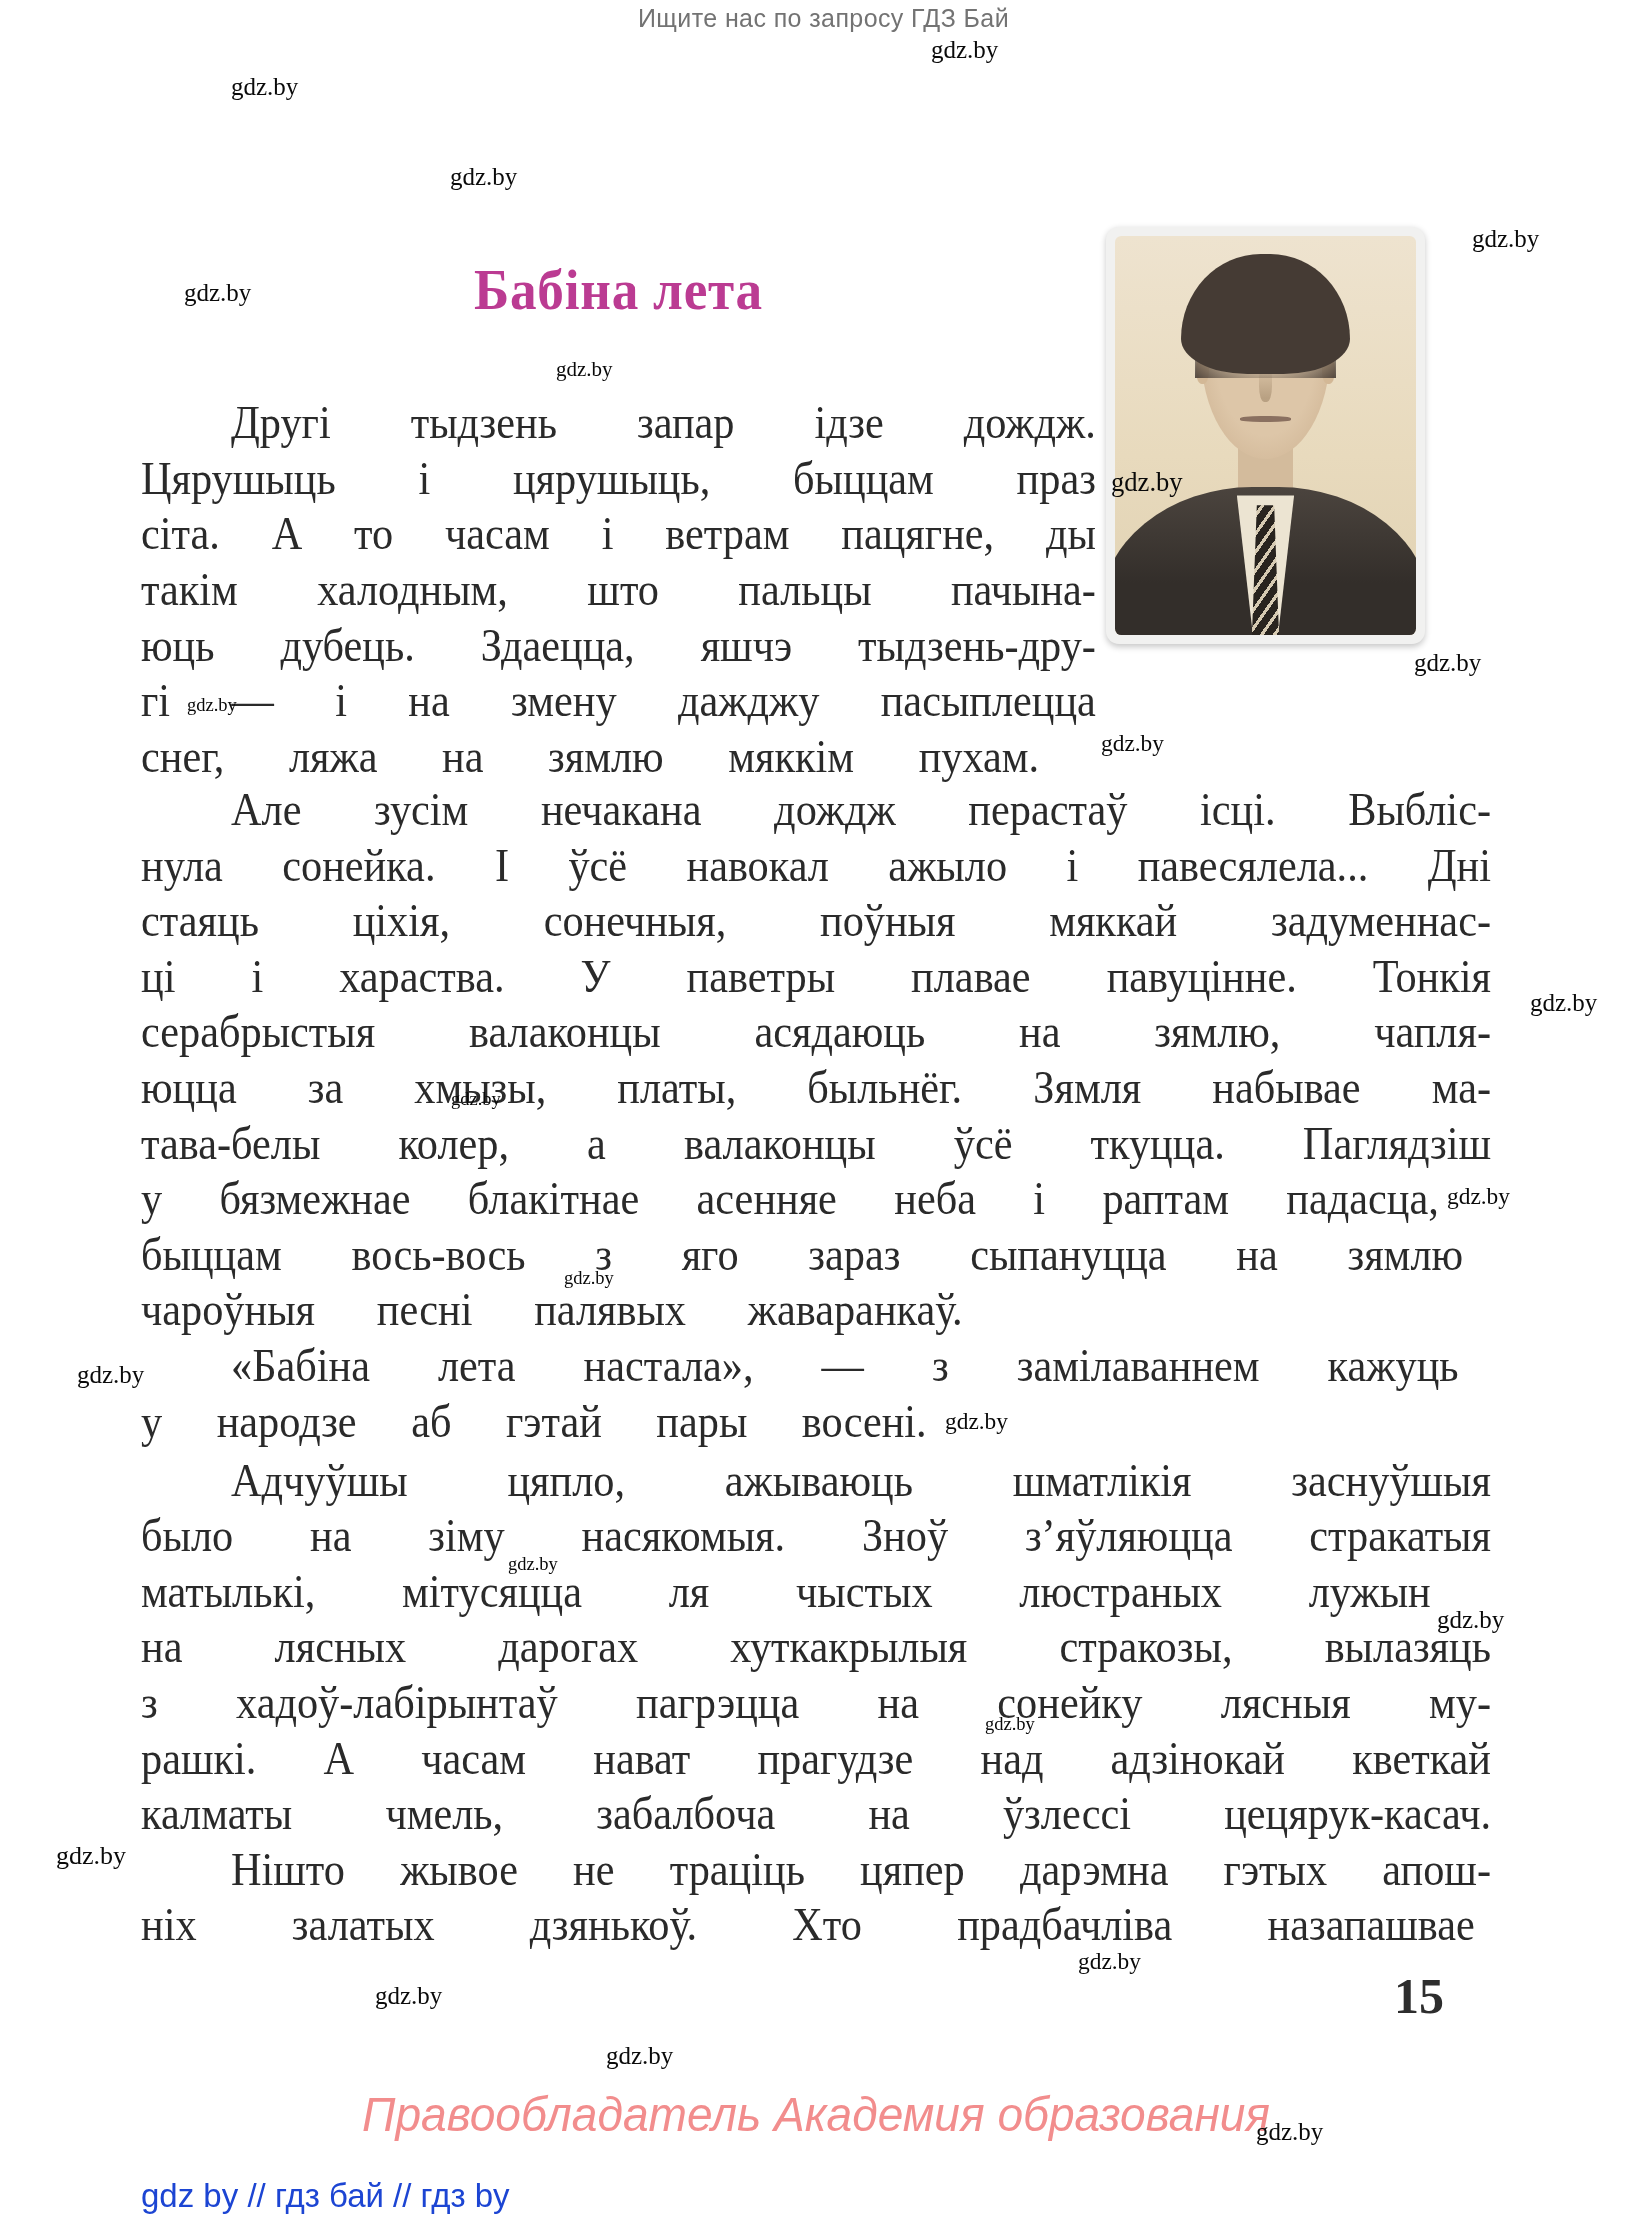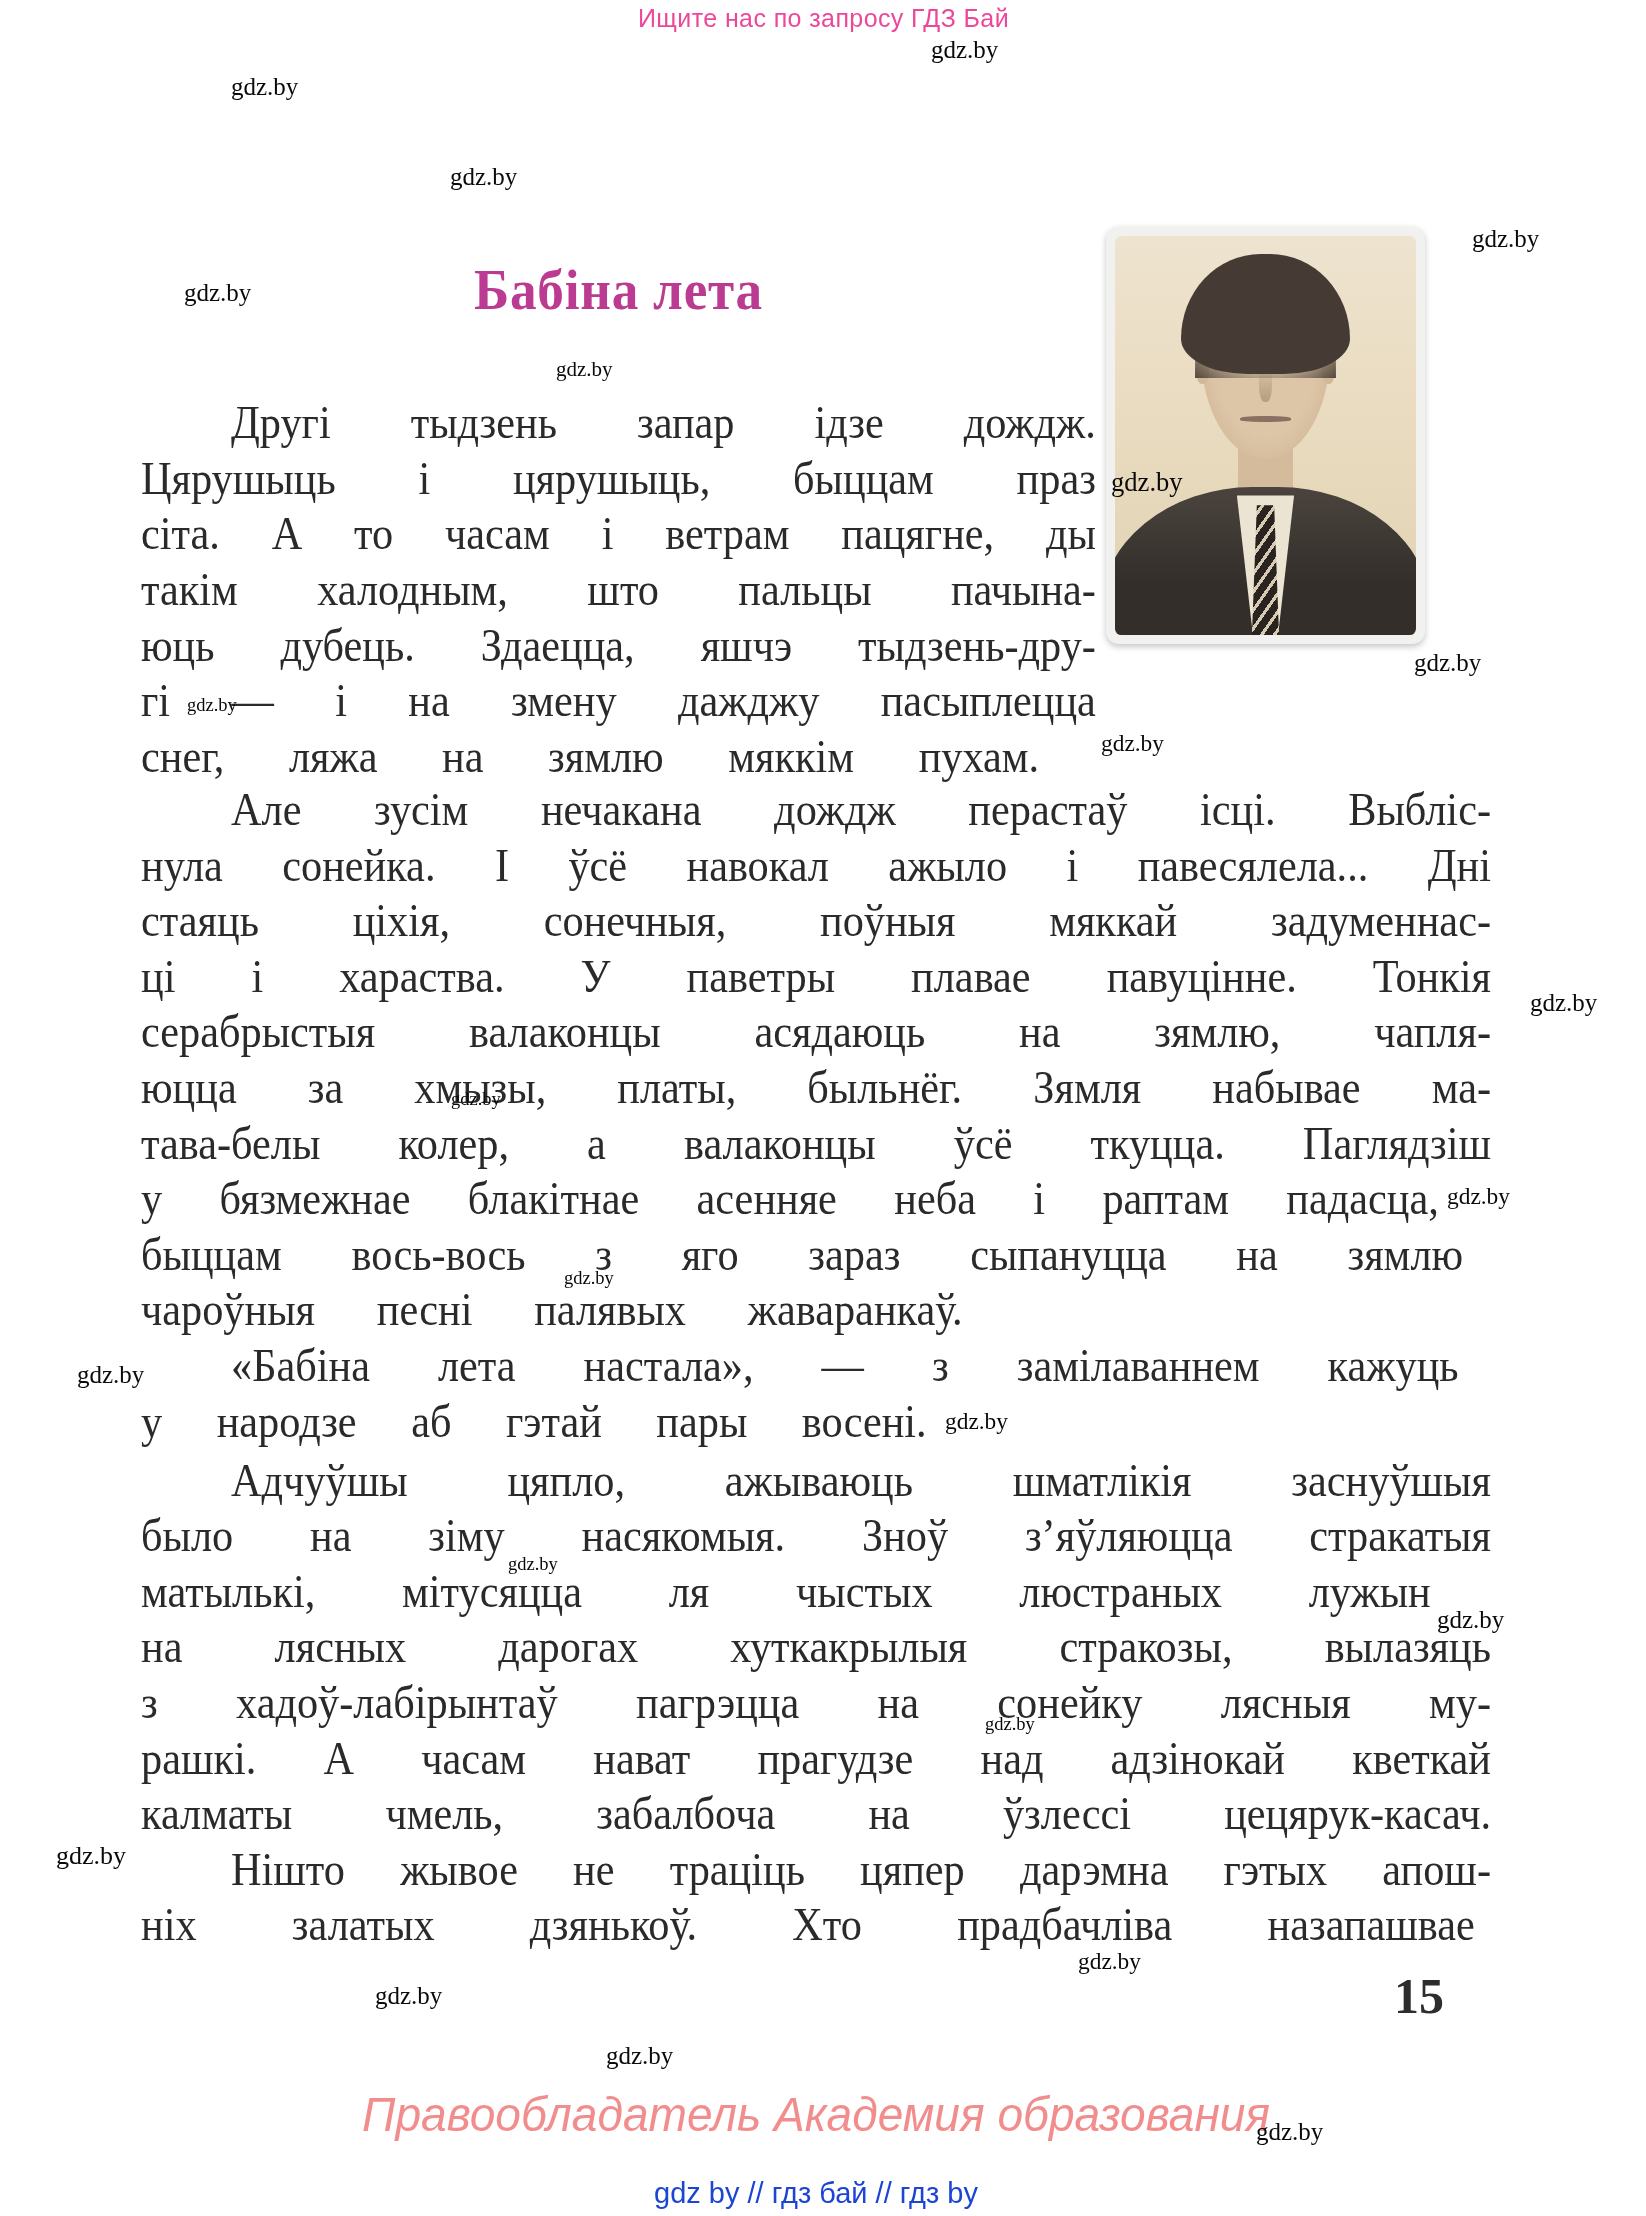--- a/index.html
+++ b/index.html
@@ -32,22 +32,22 @@
   .pageno{
     position:absolute;left:1354px;top:1971px;width:90px;text-align:right;
     font-size:50px;font-weight:700;color:#2d2d2d;line-height:1;
   }
   .copyright{
     position:absolute;left:141px;top:2091px;width:1350px;text-align:center;
     font-family:"Liberation Sans","DejaVu Sans",sans-serif;font-style:italic;
     font-size:48px;line-height:1;transform:scaleX(0.96);transform-origin:50% 0;
   }
   .footer-links{
-    position:absolute;left:141px;top:2179px;width:1350px;text-align:center;
-    font-family:"Liberation Sans","DejaVu Sans",sans-serif;font-size:29px;line-height:1;
+    position:absolute;left:141px;top:2179px;width:1350px;text-align:left;
+    font-family:"Liberation Sans","DejaVu Sans",sans-serif;font-size:33px;line-height:1;
   }
   
   .photo{
     position:absolute;left:1106px;top:227px;width:319px;height:417px;margin:0;
     background:#f1f1f0;border-radius:13px;box-shadow:0 2.4px 6.4px rgba(0,0,0,0.22);
     padding:0;z-index:2;
   }
   .photo-inner{
     position:absolute;left:8.9px;top:8.9px;right:8.9px;bottom:8.9px;border-radius:6.4px;
     background:linear-gradient(180deg,#eee3cf 0%,#e8dabd 55%,#e0d1b2 100%);
@@ -89,21 +89,21 @@
     left:45.5%;top:67.5%;width:9%;height:32.5%;z-index:6;
     background:repeating-linear-gradient(125deg,#29241f 0 7.3px,#d6cab2 7.3px 10.5px);
     clip-path:polygon(18% 0,82% 0,100% 100%,0 100%);
   }
 </style>
 </head>
 <body>
 
 <div class="page">
 
-  <div class="promo-top" style="color: #ec4899;">Ищите нас по запросу ГДЗ Бай</div>
+  <div class="promo-top" style="color: #737373;">Ищите нас по запросу ГДЗ Бай</div>
 
   <div id="watermarks">
       <span class="wm" style="color: rgb(10, 10, 10); left: 931px; top: 37px; font-size: 25px;">gdz.by</span>
       <span class="wm" style="color: rgb(10, 10, 10); left: 231px; top: 74px; font-size: 25px;">gdz.by</span>
       <span class="wm" style="color: rgb(10, 10, 10); left: 450px; top: 164px; font-size: 25px;">gdz.by</span>
       <span class="wm" style="color: rgb(10, 10, 10); left: 184px; top: 280px; font-size: 25px;">gdz.by</span>
       <span class="wm" style="color: rgb(10, 10, 10); left: 556px; top: 359px; font-size: 21px;">gdz.by</span>
       <span class="wm" style="color: rgb(10, 10, 10); left: 1472px; top: 226px; font-size: 25px;">gdz.by</span>
       <span class="wm" style="color: rgb(10, 10, 10); left: 1111px; top: 469px; font-size: 26.6px;">gdz.by</span>
       <span class="wm" style="color: rgb(10, 10, 10); left: 1414px; top: 650px; font-size: 25px;">gdz.by</span>

